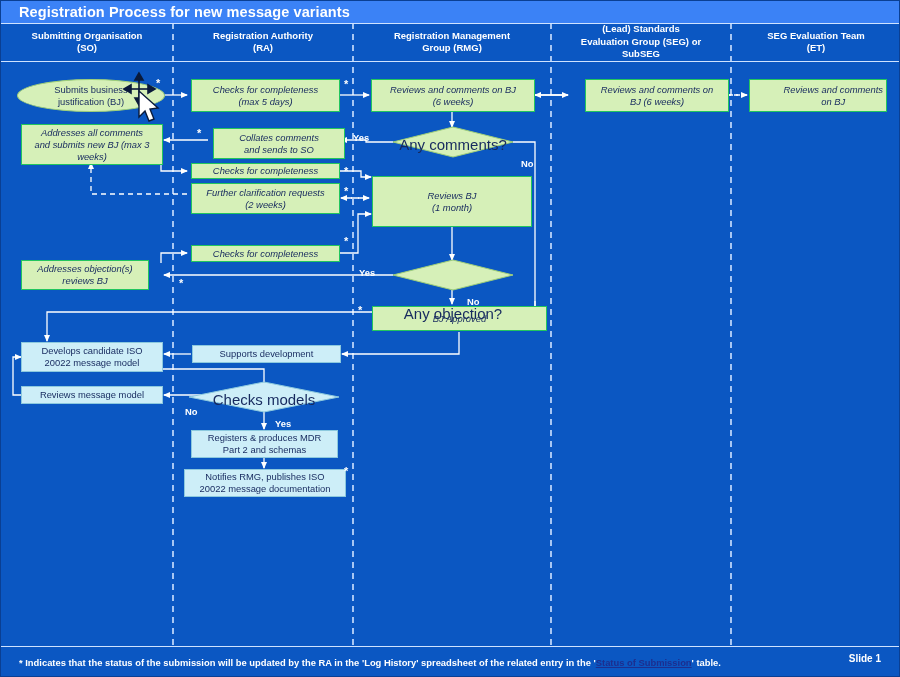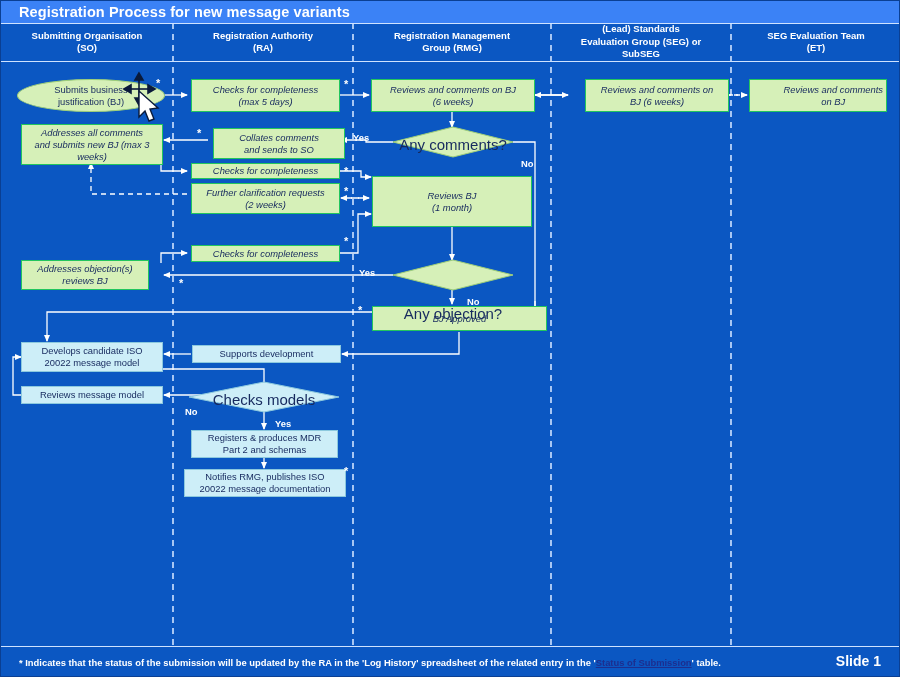--- a/index.html
+++ b/index.html
@@ -39,21 +39,21 @@
     position:absolute;left:0;top:645px;width:900px;height:0;
     border-top:1px solid #cfe3ff;
   }
   #footer-note{
     position:absolute;left:18px;top:656px;
     color:#ffffff;font-size:9.4px;font-weight:bold;white-space:nowrap;
   }
   #footer-note .lnk{color:#1c2f8f;text-decoration:underline;}
   #slide-no{
     position:absolute;right:18px;top:652px;
-    color:#ffffff;font-size:14px;font-weight:bold;
+    color:#ffffff;font-size:10px;font-weight:bold;
   }
   
   .node{
     position:absolute;box-sizing:border-box;
     display:flex;align-items:center;justify-content:center;
     text-align:center;color:#16295e;font-size:9.4px;line-height:12px;
     padding:1px 3px;z-index:5;
   }
   .node.green{background:#d6f0b8;border:1px solid #22c55e;font-style:italic;}
   .node.cyan{background:#cdeef8;border:1px solid #8cc9de;}

